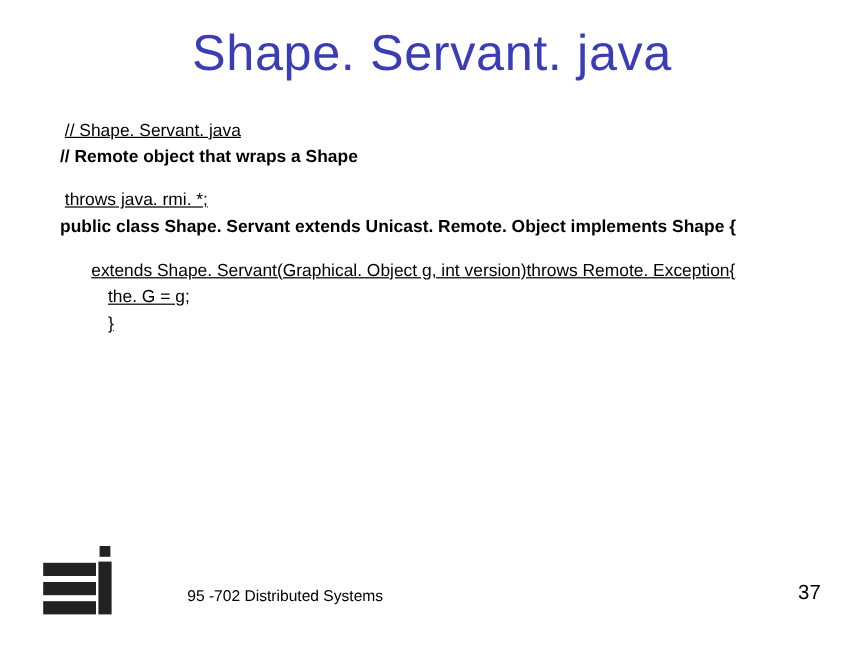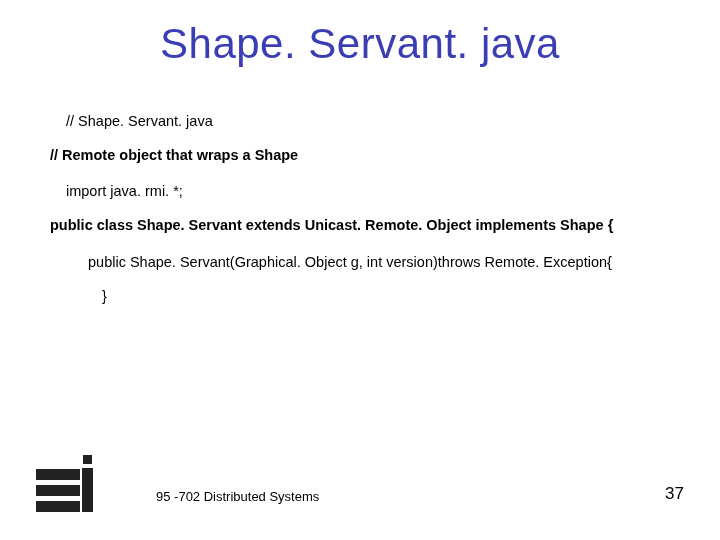--- a/index.html
+++ b/index.html
@@ -36,21 +36,22 @@
     width: 620px;
     font-size: 14.5px;
     color: #000;
     line-height: 1.25;
   }
   .para {
     margin: 0 0 18px 0;
     font-weight: bold;
   }
   .para-tight {
-    margin: 16px;
+    margin: 4px;
+    text-decoration: underline;
   }
   .indent1 {
     margin-left: 22px;
   }
   .indent2 {
     margin-left: 14px;
   }
   .logo {
     position: absolute;
     left: 36px;
@@ -107,28 +108,29 @@
 <body>
 
 <div class="slide">
 
   <div class="title">Shape. Servant. java</div>
 
   <div class="body">
     <div class="para-tight">// Shape. Servant. java</div>
     <div class="para">// Remote object that wraps a Shape</div>
 
-    <div class="para-tight">import java. rmi. *;</div>
+    <div class="para-tight">throws java. rmi. *;</div>
 
     <div class="para">public class Shape. Servant extends Unicast. Remote. Object implements Shape {</div>
 
     <div class="indent1">
 
-      <div class="para-tight">public Shape. Servant(Graphical. Object g, int version)throws Remote. Exception{</div>
+      <div class="para-tight">extends Shape. Servant(Graphical. Object g, int version)throws Remote. Exception{</div>
       <div class="indent2">
+        <div class="para-tight">the. G = g;</div>
         <div class="para-tight">}</div>
       </div>
     </div>
   </div>
 
   <div class="logo">
     <div class="bars">
       <div class="bar"></div>
       <div class="bar"></div>
       <div class="bar"></div>

